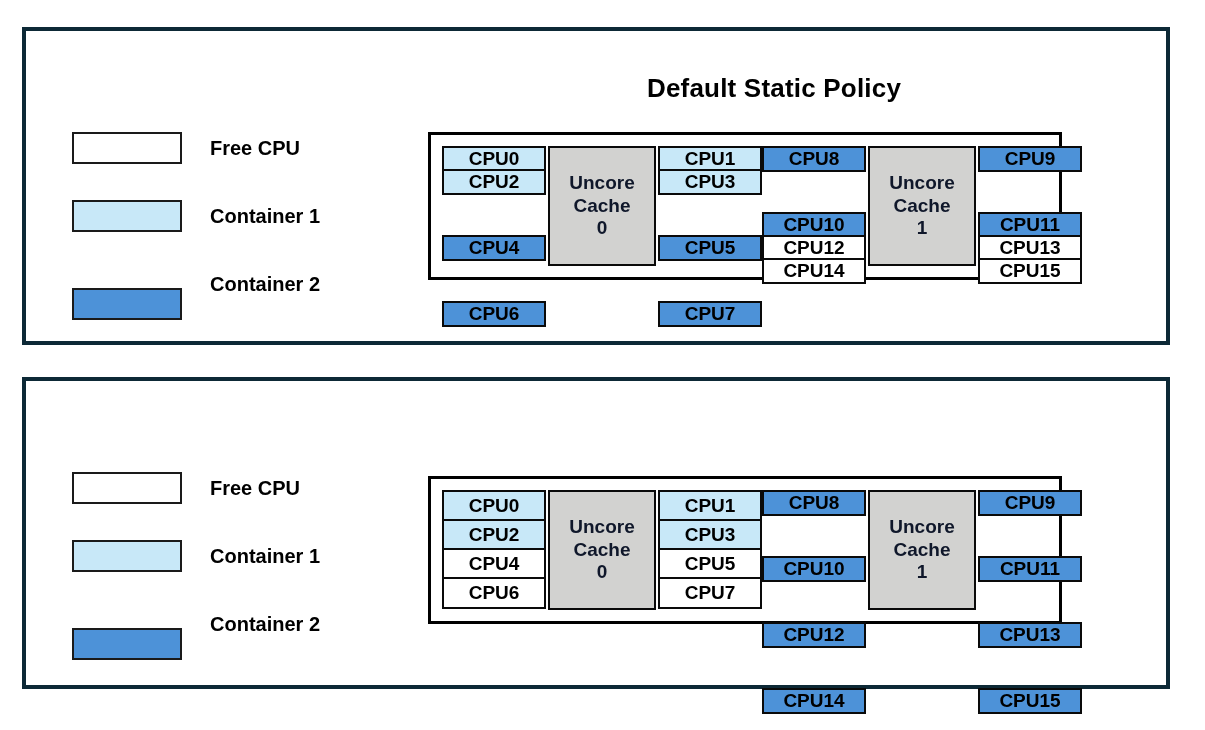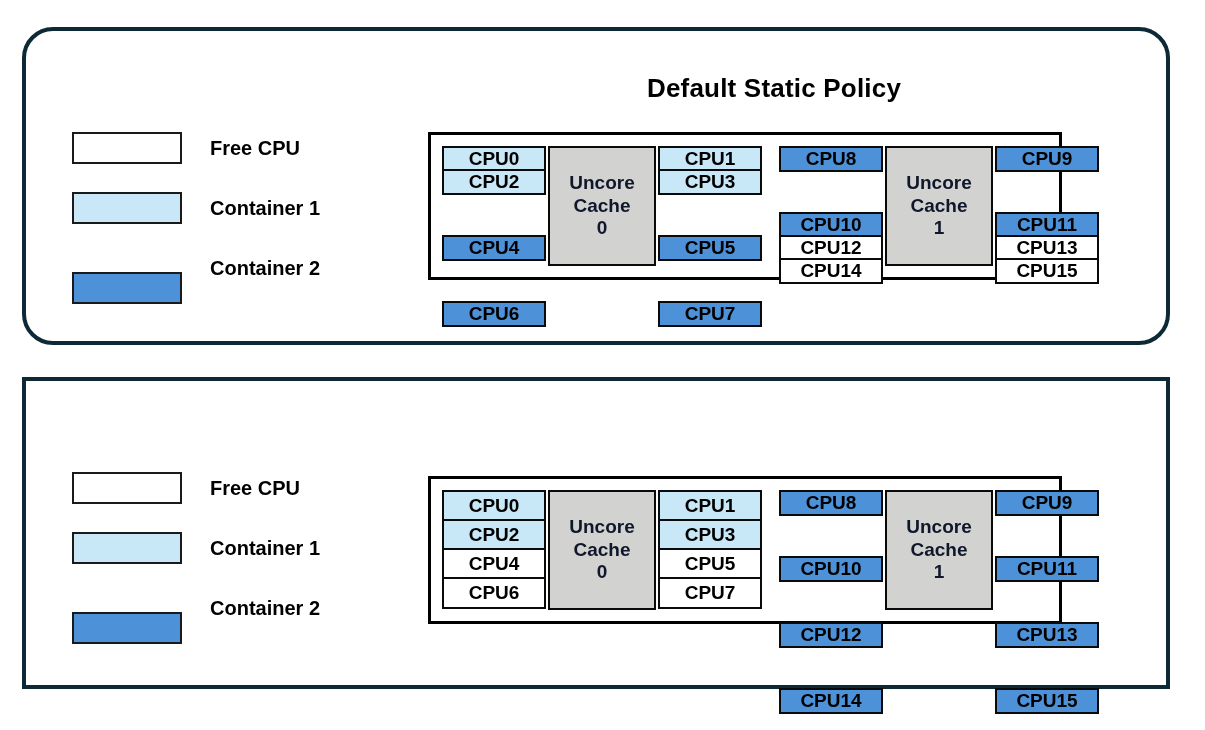--- a/index.html
+++ b/index.html
@@ -8,52 +8,52 @@
     width:1205px;height:730px;
     background:#ffffff;
     font-family:"Liberation Sans", sans-serif;
     color:#000;
   }
   .panel{
     position:absolute;left:22px;width:1148px;
     border:4px solid #0d2936;background:#fff;
     box-sizing:border-box;
   }
-  .panel1{top:27px;height:318px;border-radius:31px;}
+  .panel1{top:27px;height:318px;}
   .panel2{top:377px;height:312px;}
 
   .title{
     position:absolute;left:398px;width:700px;
     margin:0;text-align:center;
     font-size:26px;font-weight:bold;color:#000;
     letter-spacing:.2px;
   }
   .panel1 .title{top:42px;}
   .panel2 .title{top:38px;}
 
   .legend{
     position:absolute;left:46px;
-    display:flex;flex-direction:column;gap:28px;
+    display:flex;flex-direction:column;gap:36px;
   }
   .panel1 .legend{top:101px;}
   .panel2 .legend{top:91px;}
   .legend-item{display:flex;align-items:center;height:32px;}
   .swatch{
     width:110px;height:32px;box-sizing:border-box;
     border:2px solid #1a1a1a;background:#fff;flex:0 0 auto;
   }
   .legend-label{
     margin-left:28px;font-size:20px;font-weight:bold;white-space:nowrap;
   }
 
   .diagram{
     position:absolute;left:402px;width:634px;height:148px;
     border:3px solid #000;background:#fff;
     box-sizing:border-box;
-    display:flex;gap:17px;padding:11px;
+    display:flex;padding:11px;
   }
   .panel1 .diagram{top:101px;}
   .panel2 .diagram{top:95px;}
 
   .uncore-group{display:flex;gap:2px;}
   .cpu-col{display:flex;flex-direction:column;width:104px;}
   .cell{
     box-sizing:border-box;height:32px;margin-top:-3px;
     border:2px solid #0a0a0a;
     display:flex;align-items:center;justify-content:center;

